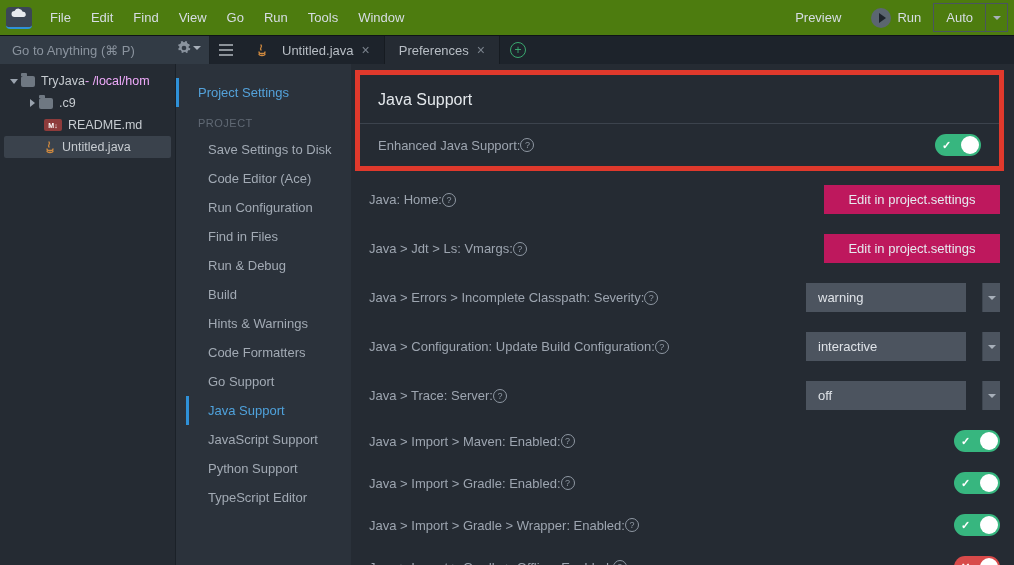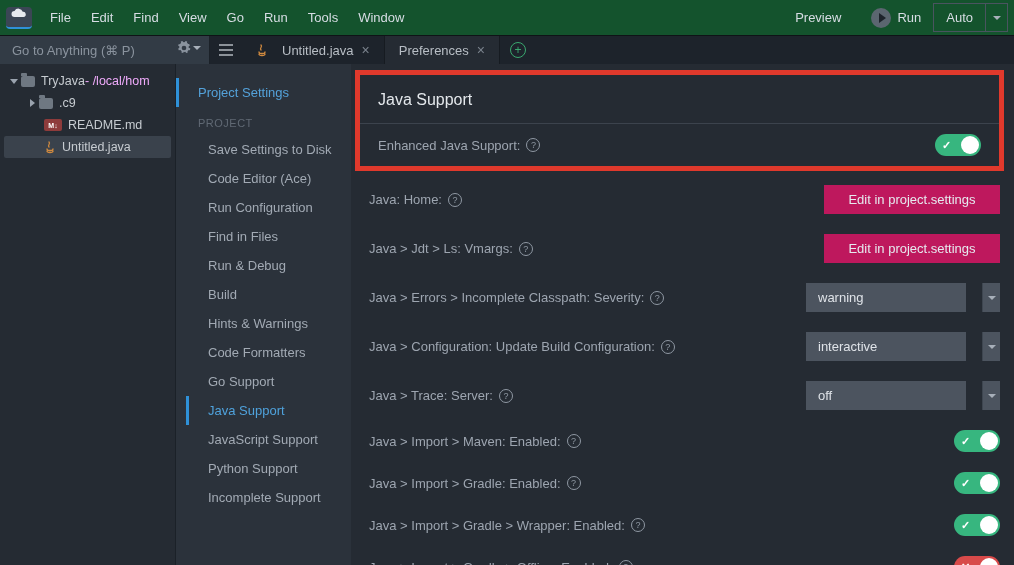--- a/index.html
+++ b/index.html
@@ -1,18 +1,18 @@
 <!DOCTYPE html>
 <html><head>
 <meta charset="utf-8">
 <style>
   * { box-sizing: border-box; margin: 0; padding: 0; }
   html, body { width: 1014px; height: 565px; overflow: hidden; font-family: -apple-system, "Helvetica Neue", Arial, sans-serif; font-size: 13px; color: #c7ccd1; background: #252b33; }
   
-  .topbar { height: 36px; background: #14532d; display: flex; align-items: center; padding: 0 6px; border-bottom: 1px solid #0f1317; }
+  .topbar { height: 36px; background: #4d7c0f; display: flex; align-items: center; padding: 0 6px; border-bottom: 1px solid #0f1317; }
   .logo-badge { width: 26px; height: 22px; background: #3b4655; border-radius: 4px; display: flex; align-items: center; justify-content: center; margin-right: 10px; }
   .logo-badge svg { width: 18px; height: 14px; }
   .menu-items { display: flex; gap: 4px; }
   .menu-item { padding: 4px 8px; color: #d7dde4; cursor: pointer; font-size: 13px; }
   .topbar .spacer { flex: 1; }
   .preview-btn { padding: 4px 12px; color: #d7dde4; cursor: pointer; margin-right: 8px; }
   .run-btn { display: flex; align-items: center; gap: 6px; padding: 2px 10px; color: #d7dde4; cursor: pointer; }
   .run-circle { width: 20px; height: 20px; border-radius: 50%; background: #5b6670; display: flex; align-items: center; justify-content: center; }
   .run-circle::after { content: ""; border-left: 7px solid #1d232b; border-top: 5px solid transparent; border-bottom: 5px solid transparent; margin-left: 2px; }
   .auto-group { display: flex; margin-left: 2px; }
@@ -51,21 +51,21 @@
   .ss-head::before { content:""; position:absolute; left:0; top:0; bottom:0; width:3px; background:#2f91d8;}
   .ss-section { color: #606974; font-size: 11px; letter-spacing: 0.5px; padding-left: 22px; padding-top: 10px; padding-bottom: 6px; }
   .ss-item { padding: 7px 10px 7px 32px; cursor:pointer; color:#a2aab4;}
   .ss-item.active { color: #4fa2dc; }
   .ss-item.active::before { content:""; position:absolute; left:10px; top:0; bottom:0; width:3px; background:#2f91d8;}
   
   .content { flex: 1; background: #252b33; overflow: hidden; padding: 0 0 0 0; }
   .hl-box { border: 5px solid #e0392c; margin: 6px 10px 4px 4px; }
   .panel-title { padding: 16px 18px 14px 18px; color: #e4e8ec; font-size: 16px; border-bottom: 1px solid #3c434d; }
   .setting-row { display: flex; align-items: center; padding: 10px 18px; min-height: 40px; }
-  .row-label { color: #9da5b0; font-size: 13px; display:flex; align-items:center; gap:6px;}
+  .row-label { color: #9da5b0; font-size: 13px; display:flex; align-items:center; gap:0;}
   .row-control { margin-left: auto; }
   .help-q { width:14px; height:14px; border:1px solid #8f98a3; border-radius:50%; display:inline-flex; align-items:center; justify-content:center; font-size:9px; color:#8f98a3; cursor:help;}
   
   .rows-outer { padding: 0 10px 0 14px; }
   .rows-outer .setting-row { padding: 10px 4px; }
   
   .toggle { width: 46px; height: 22px; border-radius: 11px; position: relative; cursor: pointer; display:flex; align-items:center;}
   .toggle.on { background: #37b67f; }
   .toggle.off { background: #d84a4a; }
   .toggle .knob { width: 18px; height: 18px; background: #fff; border-radius: 50%; position: absolute; top: 2px; }
@@ -188,21 +188,21 @@
         <div class="ss-item">Run Configuration</div>
         <div class="ss-item">Find in Files</div>
         <div class="ss-item">Run &amp; Debug</div>
         <div class="ss-item">Build</div>
         <div class="ss-item">Hints &amp; Warnings</div>
         <div class="ss-item">Code Formatters</div>
         <div class="ss-item">Go Support</div>
         <div class="ss-item active">Java Support</div>
         <div class="ss-item">JavaScript Support</div>
         <div class="ss-item">Python Support</div>
-        <div class="ss-item">Incomplete Support</div>
+        <div class="ss-item">TypeScript Editor</div>
       </div>
   </div>
 
   <div class="content">
     <div class="hl-box">
       <div class="panel-title">Java Support</div>
       <div class="setting-row">
         <span class="row-label">
           <span>Enhanced Java Support:</span>
           <span class="help-q">?</span>

